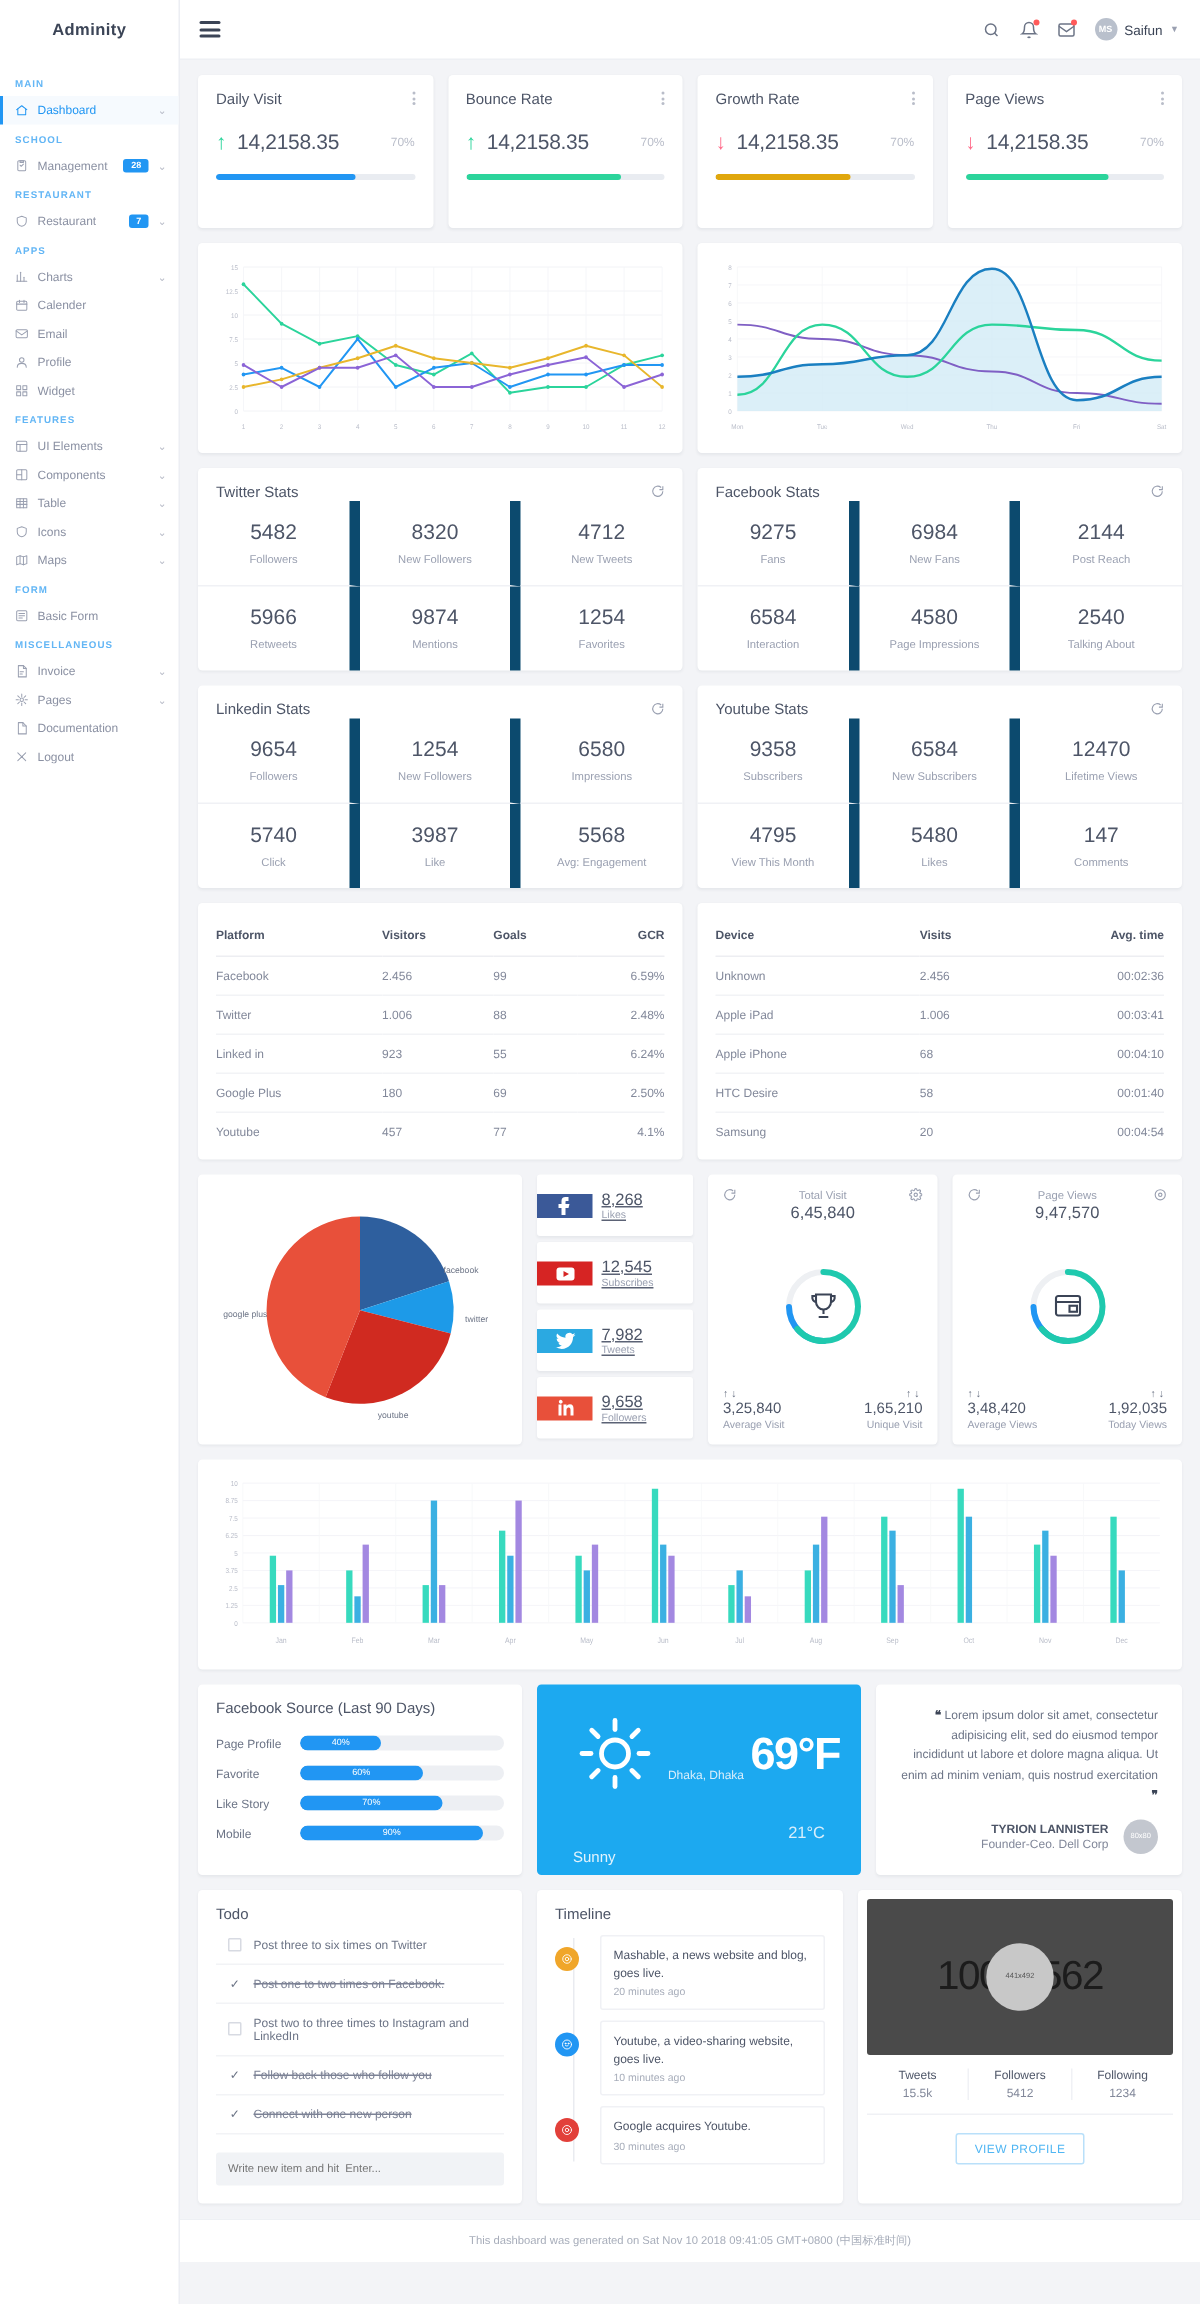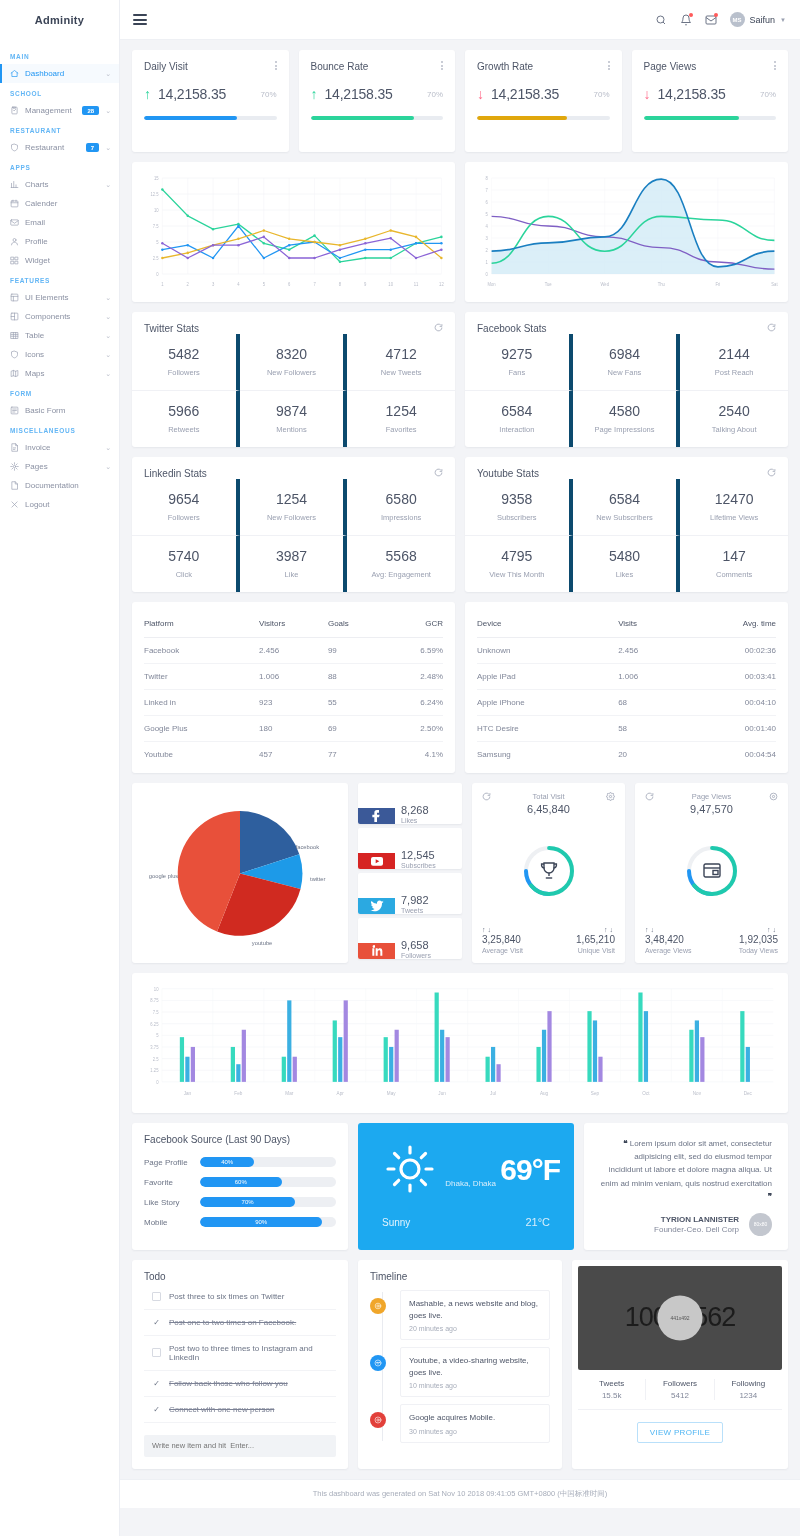--- a/index.html
+++ b/index.html
@@ -99,46 +99,46 @@
 
   
   .chart-card { flex:1; min-width:0; height:140px; padding:10px 8px; }
   .chart-card svg { width:100%; height:100%; display:block; }
 
   
   .social-card { flex:1; min-width:0; }
   .social-grid { display:grid; grid-template-columns:repeat(3,1fr); }
   .sg-cell {
     text-align:center; padding:12px 2px 13px 2px;
-    border-right:4px solid #0c4a6e; border-bottom:1px solid #f0f1f5;
+    border-right:7px solid #0c4a6e; border-bottom:1px solid #f0f1f5;
   }
   .sg-cell:nth-child(3n) { border-right:none; }
   .sg-cell:nth-child(n+4) { border-bottom:none; }
   .sg-num { font-size:14px; color:#4d5567; margin-bottom:6px; }
   .sg-lbl { font-size:7.5px; color:#9aa0b1; }
 
   
   .tbl-card { flex:1; min-width:0; padding:10px 12px 6px 12px; }
   table { width:100%; border-collapse:collapse; }
   th {
-    font-size:8px; color:#4d5567; font-weight:normal; text-align:left;
+    font-size:8px; color:#4d5567; font-weight:bold; text-align:left;
     padding:7px 0 9px 0; border-bottom:1px solid #edeef2;margin-top:38px;
   }
   td {
     font-size:8px; color:#82889a; padding:8px 0;
     border-bottom:1px solid #f2f3f6;
   }
   tbody tr:last-child td { border-bottom:none; }
   .ta-r { text-align:right; }
 
   
   .pie-card { width:216px; flex:0 0 216px; padding:6px; height:180px; }
   .pie-card svg { width:100%; height:100%; }
   .soc-list { width:104px; flex:0 0 104px; display:flex; flex-direction:column; gap:4px; }
-  .soc-item { background:#fff; border-radius:2px; display:flex; align-items:flex-end; height:41px; overflow:hidden; box-shadow:0 1px 2px rgba(60,70,90,.07); }
+  .soc-item { background:#fff; border-radius:2px; display:flex; align-items:center; height:41px; overflow:hidden; box-shadow:0 1px 2px rgba(60,70,90,.07);text-decoration:underline; }
   .soc-ic { width:37px; flex:0 0 37px; display:flex; align-items:center; justify-content:center; color:#fff; }
   .soc-ic svg { width:16px; height:16px; }
   .soc-tx { flex:1; display:flex; flex-direction:column; justify-content:center; padding-left:6px; }
   .soc-n { font-size:11px; color:#4d5567; }
   .soc-l { font-size:7px; color:#9aa0b1; margin-top:1px; }
 
   
   .donut-card { flex:1; min-width:0; height:180px; padding:9px 10px; display:flex; flex-direction:column; }
   .donut-top { display:flex; align-items:flex-start; }
   .donut-title { flex:1; text-align:center; }
@@ -164,21 +164,21 @@
   .fb-bar > span {
     display:block; height:100%; background:#2196f3; border-radius:5px;
     font-size:6px; color:#fff; text-align:center; line-height:10px;
   }
 
   
   .weather-card { width:216px; flex:0 0 216px; background:#1ca9f0; border-radius:3px; position:relative; padding:14px; color:#fff; overflow:hidden; }
   .sun { position:absolute; left:28px; top:22px; }
   .wc-city { position:absolute; right:78px; top:56px; font-size:8px; color:#d8eefb; }
   .wc-temp { position:absolute; right:14px; top:30px; font-size:30px; font-weight:bold; letter-spacing:-1px; }
-  .wc-sunny { position:absolute; left:24px; bottom:22px; font-size:10px; color:#e2f3fd;text-align:center; }
+  .wc-sunny { position:absolute; left:24px; bottom:6px; font-size:10px; color:#e2f3fd;text-align:center; }
   .wc-c { position:absolute; right:24px; bottom:22px; font-size:11px; color:#d8eefb; }
 
   
   .quote-card { flex:1; min-width:0; padding:14px 16px; }
   .q-text { font-size:8px; line-height:1.65; color:#6c7486; text-align:right; }
   .q-mark { color:#3b4456; font-weight:bold; }
   .q-author { display:flex; align-items:center; justify-content:flex-end; gap:10px; margin-top:10px; }
   .q-name { font-size:8px; color:#4d5567; font-weight:bold; text-align:right; }
   .q-role { font-size:8px; color:#82889a; margin-top:1px; }
   .q-av { width:23px; height:23px; border-radius:50%; background:#c3c7cf; display:flex; align-items:center; justify-content:center; font-size:5px; color:#fff; }
@@ -1286,21 +1286,21 @@
                   </div>
                 </div>
                 <div class="tl-item">
                   <span class="tl-bullet" style="background:#e2403a">
                     <svg viewBox="0 0 24 24" fill="none" stroke="currentColor" stroke-width="1.8" stroke-linecap="round" stroke-linejoin="round">
                       <circle cx="12" cy="12" r="9"></circle>
                       <circle cx="12" cy="12" r="3.5"></circle>
                     </svg>
                   </span>
                   <div class="tl-body">
-                    <div class="tl-t">Google acquires Mobile.</div>
+                    <div class="tl-t">Google acquires Youtube.</div>
                     <div class="tl-m">30 minutes ago</div>
                   </div>
                 </div>
               </div>
           </div>
         </div>
 
         <div class="card profile-card">
           <div class="ph">
             <span class="ph-txt">1000x562</span>

